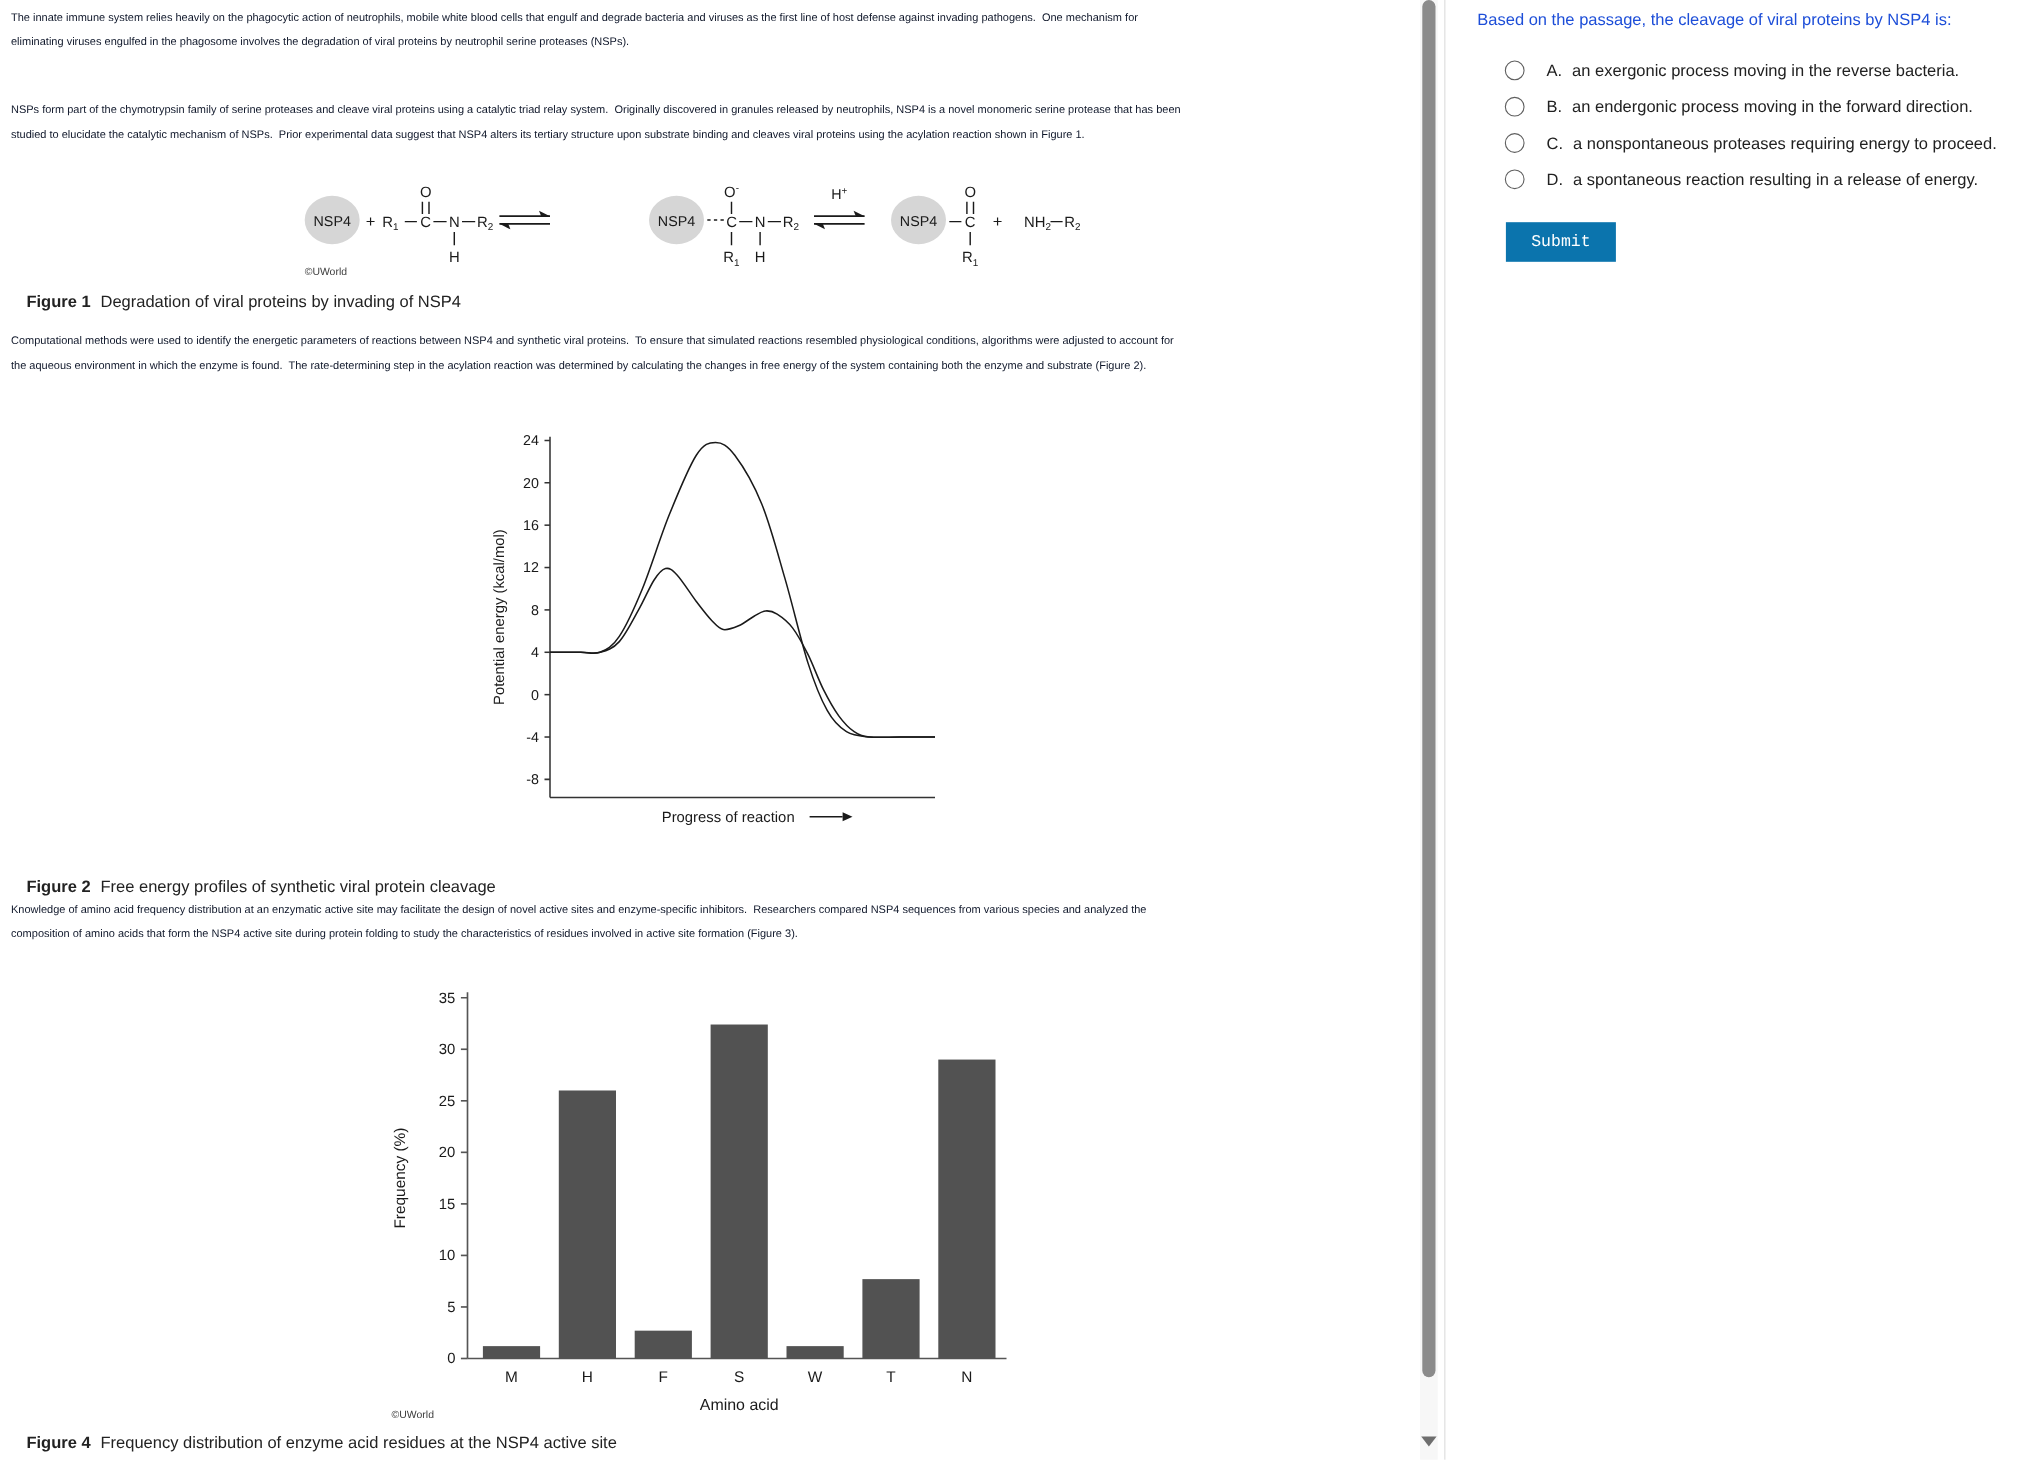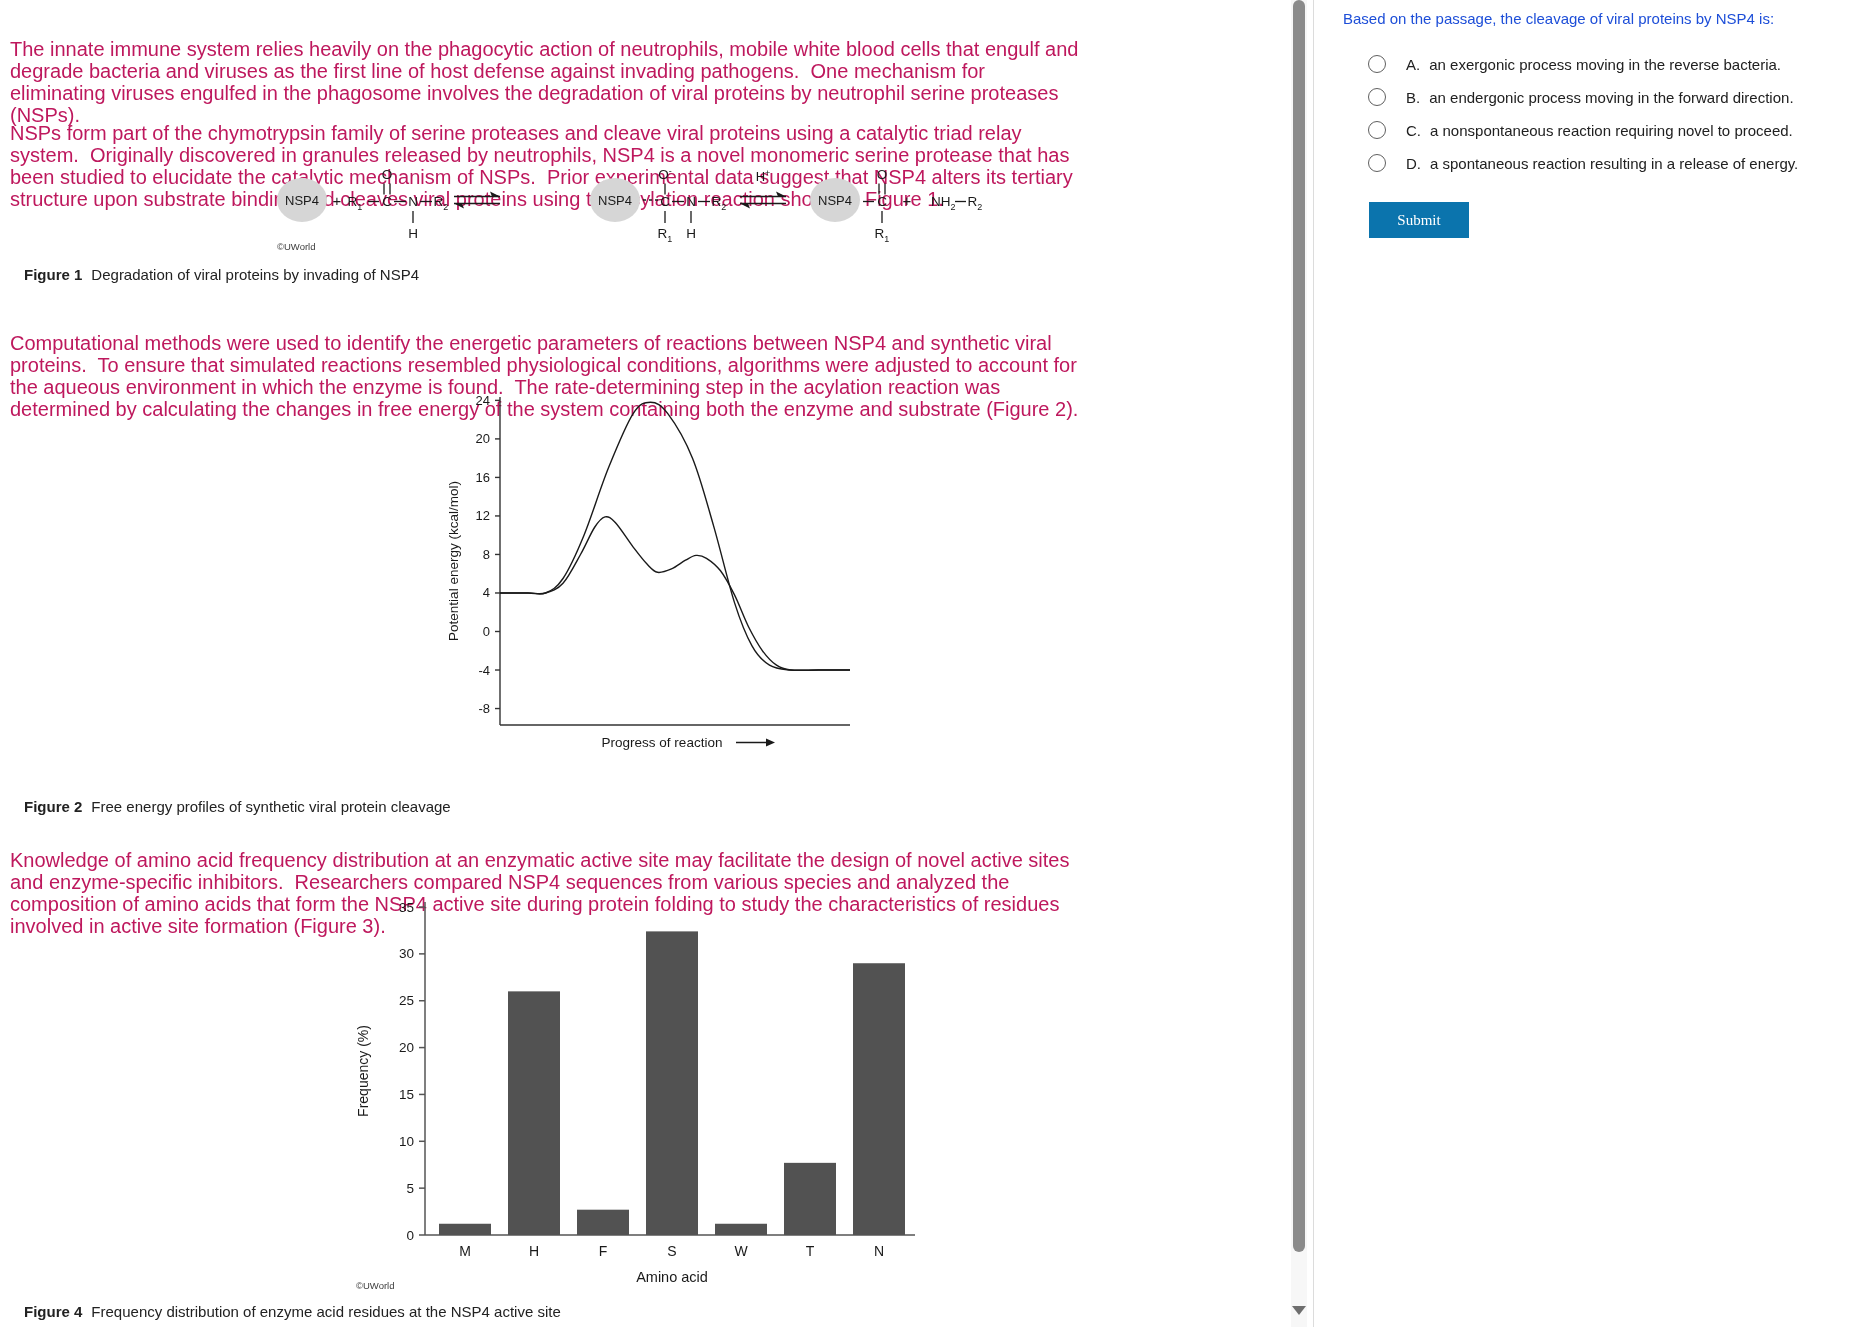--- a/index.html
+++ b/index.html
@@ -1,39 +1,39 @@
 <!DOCTYPE html>
 <html><head>
 <meta charset="utf-8">
 <style>
   html,body{margin:0;padding:0;background:#ffffff;}
   body{
     width:1850px;height:1327px;position:relative;overflow:hidden;
     font-family:"Liberation Sans","DejaVu Sans",sans-serif;color:#1f1f1f;
   }
   .para{
-    position:absolute;left:10px;width:1070px;font-size:20px;line-height:22px;color:#be185d;margin-top:32px;
+    position:absolute;left:10px;width:1070px;font-size:10px;line-height:22px;color:#0f172a;
   }
   .caption{position:absolute;left:12px;font-size:15px;color:#222;}
   .caption b{font-weight:bold;margin-right:9px;margin-left:12px;}
   svg text{font-family:"Liberation Sans","DejaVu Sans",sans-serif;}
   
   .panel-divider{position:absolute;top:0;height:1327px;width:1px;background:#dcdcdc;}
   .question-stem{position:absolute;left:1343px;top:10px;font-size:15px;color:#1d4ed8;width:480px;}
   .option-row{position:absolute;display:flex;align-items:center;height:20px;cursor:pointer;}
   .radio{
     width:18px;height:18px;border:1px solid #5f5f5f;border-radius:50%;
     background:#fff;flex:0 0 auto;box-sizing:border-box;
   }
   .opt-letter{margin-left:20px;font-size:15px;color:#212121;}
   .opt-text{margin-left:9px;font-size:15px;color:#212121;white-space:nowrap;}
   .submit-btn{
     position:absolute;left:1369px;top:202px;width:100px;height:36px;
     background:var(--accent,#0b74ad);color:#fff;border:none;font-size:15px;
-    font-family:Liberation Serif, serif;cursor:pointer;
+    font-family:Liberation Mono, monospace;cursor:pointer;
   }
   
   .sb-track{position:absolute;left:1291px;top:0;width:16px;height:1327px;background:#f7f7f7;}
   .sb-thumb{position:absolute;left:1293px;top:0;width:12px;height:1252px;background:var(--thumb,#8b8b8b);border-radius:6px;}
   .sb-arrow{
     position:absolute;left:1292px;top:1306px;width:0;height:0;
     border-left:7px solid transparent;border-right:7px solid transparent;
     border-top:9px solid #6e6e6e;
   }
   .figsvg{position:absolute;}
@@ -196,21 +196,21 @@
   <span class="opt-text">an exergonic process moving in the reverse bacteria.</span>
 </div>
 <div class="option-row" style="left:1368px;top:87px">
   <span class="radio"></span>
   <span class="opt-letter">B.</span>
   <span class="opt-text">an endergonic process moving in the forward direction.</span>
 </div>
 <div class="option-row" style="left:1368px;top:120px">
   <span class="radio"></span>
   <span class="opt-letter">C.</span>
-  <span class="opt-text">a nonspontaneous reaction requiring novel to proceed.</span>
+  <span class="opt-text">a nonspontaneous proteases requiring energy to proceed.</span>
 </div>
 <div class="option-row" style="left:1368px;top:153px">
   <span class="radio"></span>
   <span class="opt-letter">D.</span>
   <span class="opt-text">a spontaneous reaction resulting in a release of energy.</span>
 </div>
 
 <button class="submit-btn">Submit</button>
 
 </body></html>

